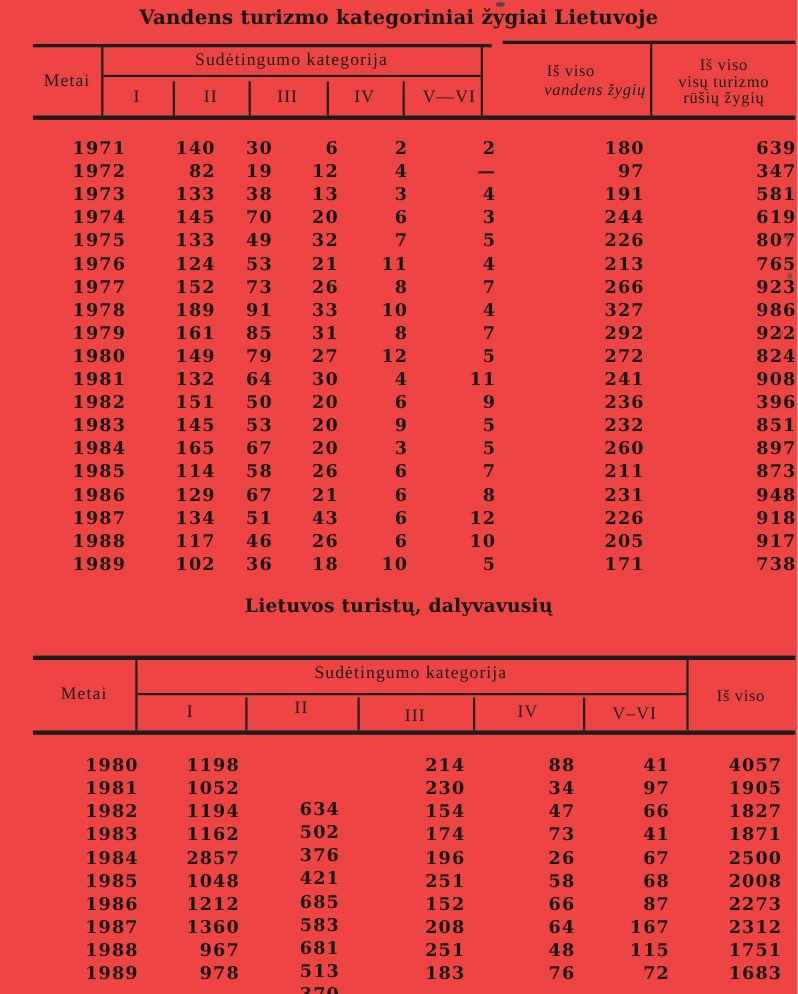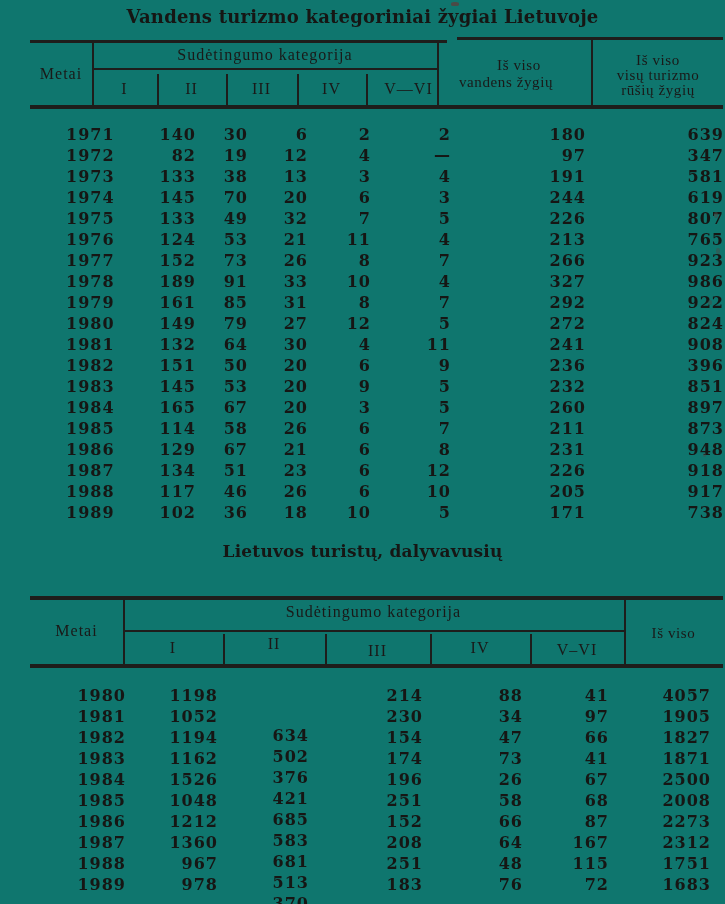--- a/index.html
+++ b/index.html
@@ -1,18 +1,18 @@
 <!DOCTYPE html>
 <html><head>
 <meta charset="utf-8">
 <style>
   html,body{margin:0;padding:0;background:#e9e9e6;}
   .page{
     position:relative;width:725px;height:904px;margin:0 auto;
-    background:#0f766e;color:#161614;overflow:hidden;
+    background:#ef4444;color:#161614;overflow:hidden;
     font-family:"Liberation Serif","DejaVu Serif",serif;
   }
   
   .hline,.vline{position:absolute;background:#1e1d1b;}
   .vline{width:2px;}
   
   .doc-title{
     position:absolute;left:0;width:725px;text-align:center;
     font-family:"DejaVu Serif","Liberation Serif",serif;
     font-weight:bold;font-size:18px;letter-spacing:.2px;white-space:nowrap;
@@ -71,21 +71,21 @@
   <div class="vline" style="left:591px;top:39px;height:66px;"></div>
 
   <div class="hlabel" style="left:30px;top:65px;width:62px;">Metai</div>
   <div class="hlabel" style="left:92px;top:46px;width:346px;">Sudėtingumo kategorija</div>
   <div class="hlabel" style="left:92px;top:80px;width:65px;">I</div>
   <div class="hlabel" style="left:157px;top:80px;width:69px;">II</div>
   <div class="hlabel" style="left:226px;top:80px;width:71px;">III</div>
   <div class="hlabel" style="left:297px;top:80px;width:69px;">IV</div>
   <div class="hlabel" style="left:366px;top:80px;width:85px;">V—VI</div>
   <div class="hlabel hsmall" style="left:447px;top:57px;width:144px;">Iš viso</div>
-  <div class="hlabel hsmall" style="left:434px;top:74px;width:144px;">vandens žygių</div>
+  <div class="hlabel hsmall" style="left:469px;top:74px;width:144px;font-style:italic;">vandens žygių</div>
   <div class="hlabel hsmall" style="left:593px;top:52px;width:130px;">Iš viso</div>
   <div class="hlabel hsmall" style="left:593px;top:67px;width:130px;">visų turizmo</div>
   <div class="hlabel hsmall" style="left:593px;top:82px;width:130px;">rūšių žygių</div>
 
   <div class="tbody t1" style="top:124px;">
       <div class="row">
         <span class="cell y">1971</span>
         <span class="cell c1">140</span>
         <span class="cell c2">30</span>
         <span class="cell c3">6</span>
@@ -241,21 +241,21 @@
         <span class="cell c3">21</span>
         <span class="cell c4">6</span>
         <span class="cell c5">8</span>
         <span class="cell c6">231</span>
         <span class="cell c7">948</span>
       </div>
       <div class="row">
         <span class="cell y">1987</span>
         <span class="cell c1">134</span>
         <span class="cell c2">51</span>
-        <span class="cell c3">23</span>
+        <span class="cell c3">43</span>
         <span class="cell c4">6</span>
         <span class="cell c5">12</span>
         <span class="cell c6">226</span>
         <span class="cell c7">918</span>
       </div>
       <div class="row">
         <span class="cell y">1988</span>
         <span class="cell c1">117</span>
         <span class="cell c2">46</span>
         <span class="cell c3">26</span>
@@ -329,21 +329,21 @@
         <span class="cell y">1983</span>
         <span class="cell c1">1162</span>
         <span class="cell c2">421</span>
         <span class="cell c3">174</span>
         <span class="cell c4">73</span>
         <span class="cell c5">41</span>
         <span class="cell c6">1871</span>
       </div>
       <div class="row">
         <span class="cell y">1984</span>
-        <span class="cell c1">1526</span>
+        <span class="cell c1">2857</span>
         <span class="cell c2">685</span>
         <span class="cell c3">196</span>
         <span class="cell c4">26</span>
         <span class="cell c5">67</span>
         <span class="cell c6">2500</span>
       </div>
       <div class="row">
         <span class="cell y">1985</span>
         <span class="cell c1">1048</span>
         <span class="cell c2">583</span>

